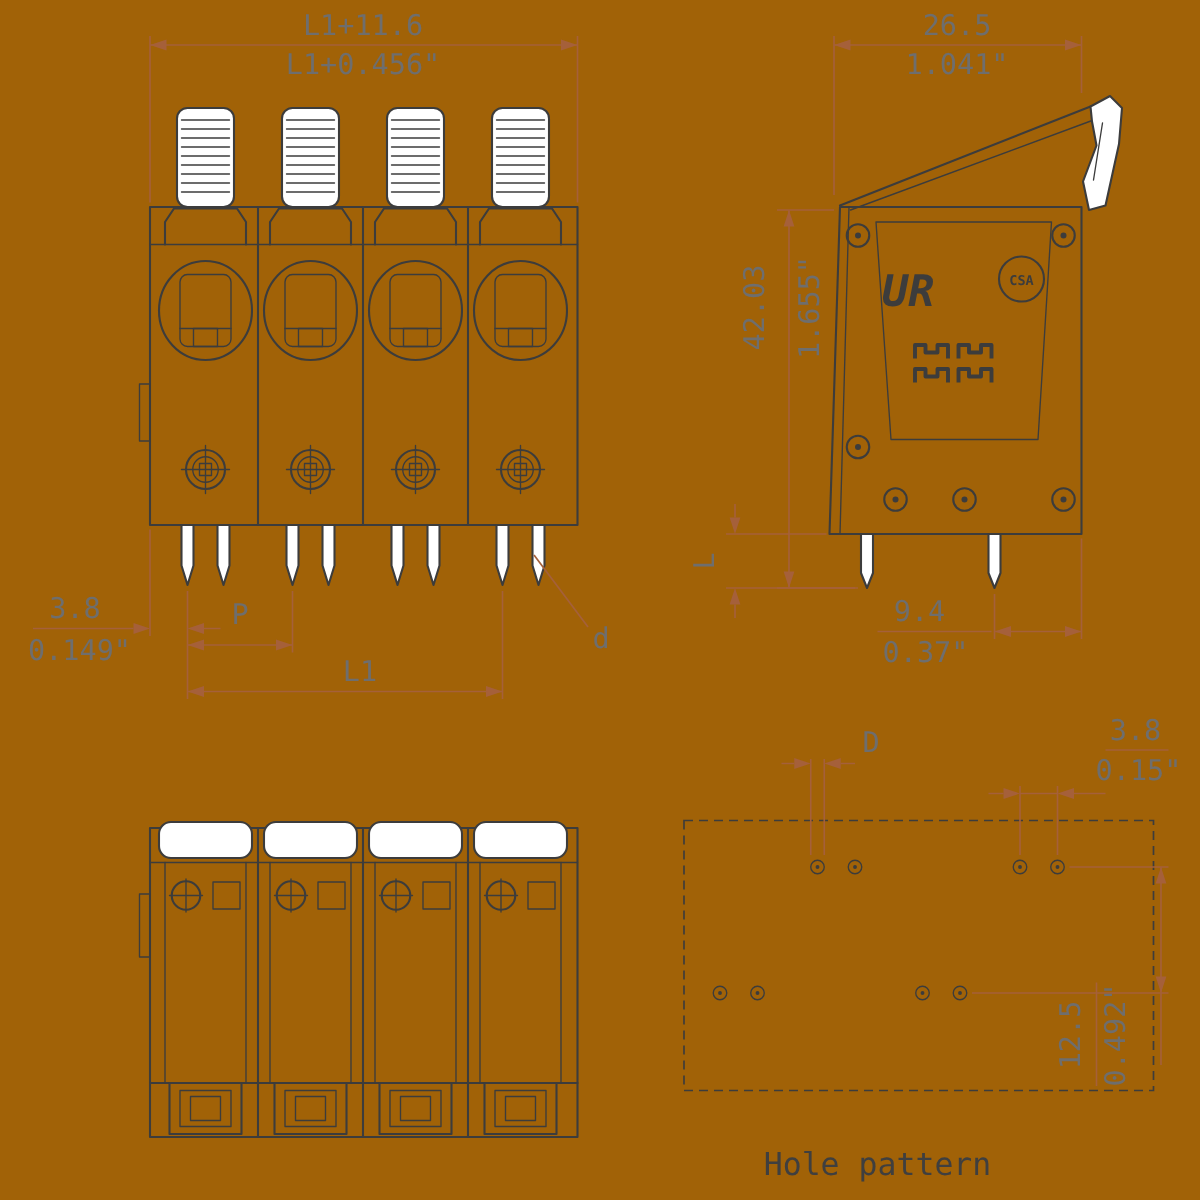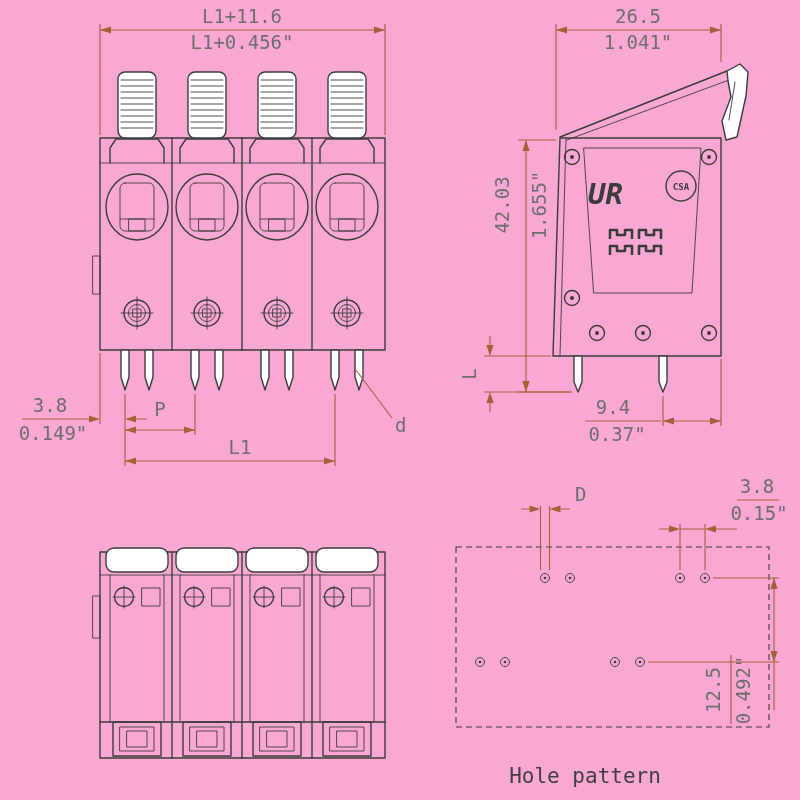--- a/index.html
+++ b/index.html
@@ -1,16 +1,16 @@
 <!DOCTYPE html>
 <html><head>
 <meta charset="utf-8">
 <style>
   html,body{margin:0;padding:0;background:#ffffff;}
-  .stage{width:800px;height:800px;background:#f9a8d4;overflow:hidden;}
+  .stage{width:800px;height:800px;background:#a16207;overflow:hidden;}
   svg{display:block;}
   text{font-family:"DejaVu Sans Mono","Liberation Mono",monospace;}
   .ln{stroke:#3c3c3c;stroke-width:1.4;fill:none;stroke-linejoin:round;stroke-linecap:round;}
   .ln-thin{stroke:#3c3c3c;stroke-width:0.9;fill:none;stroke-linejoin:round;stroke-linecap:round;}
   .wfill{fill:#ffffff;}
   .dim{stroke:#a5603a;stroke-width:1.1;fill:none;}
   .dimfill{fill:#a5603a;stroke:none;}
   .dashed{stroke:#3c3c3c;stroke-width:1.1;fill:none;stroke-dasharray:6 4;}
   .dot{fill:#3c3c3c;stroke:none;}
   .dimtxt{fill:#6e6e6e;font-size:19px;}

